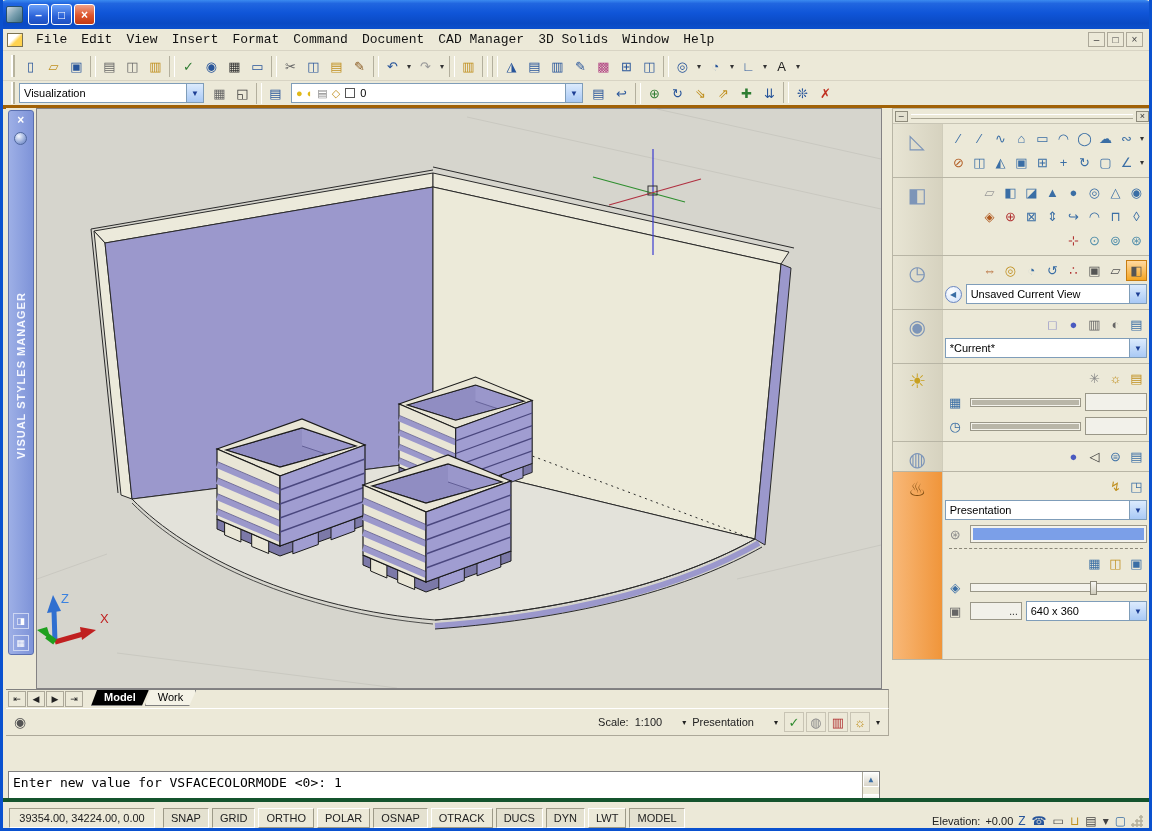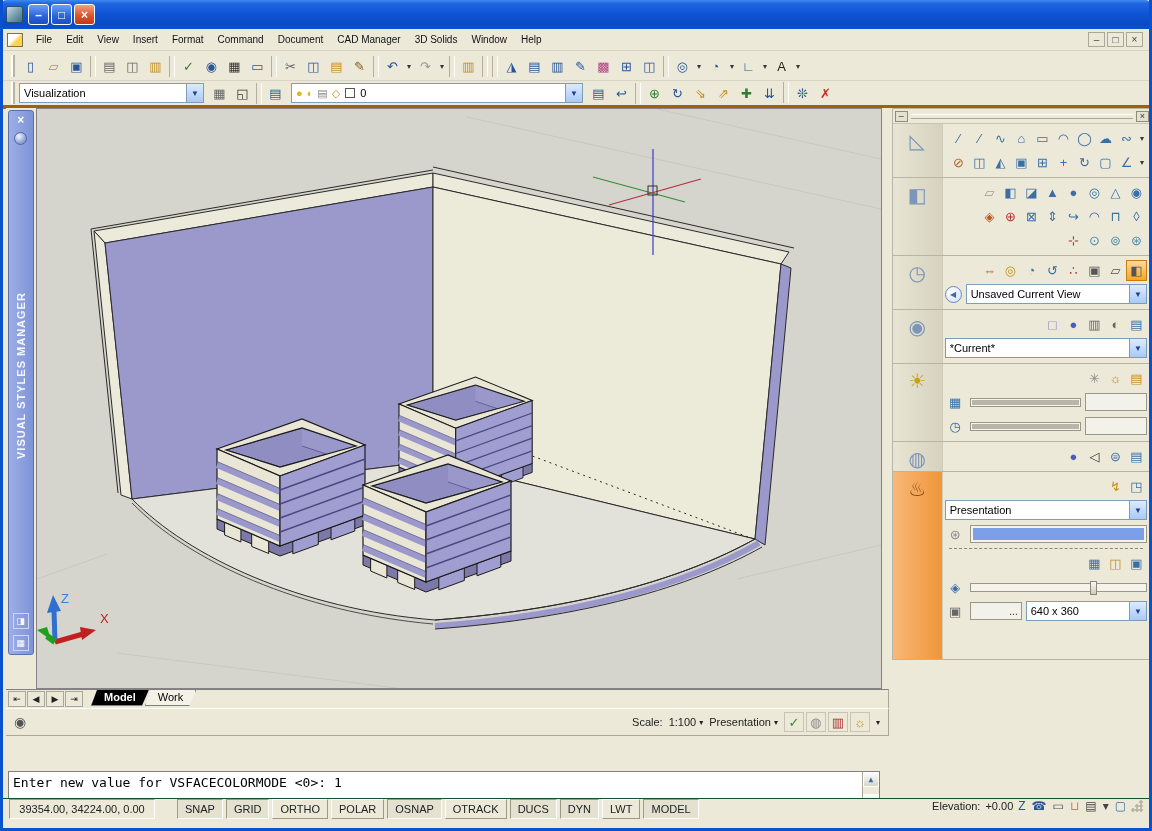--- a/index.html
+++ b/index.html
@@ -12,21 +12,21 @@
     border-radius:7px 7px 0 0;display:flex;align-items:center;padding:0 6px;color:#fff;}
   .app-ico{width:17px;height:17px;margin-right:5px;background:linear-gradient(135deg,#cfd8e0 0%,#7aa0b0 50%,#3f6f80 100%);border:1px solid #28506a;border-radius:2px;}
   .title-text{font-size:13px;font-weight:bold;text-shadow:1px 1px 1px #073a8c;flex:1;white-space:nowrap;overflow:hidden;}
   .winbtns{display:flex;gap:2px;}
   .wb{width:21px;height:21px;border:1px solid #fff;border-radius:3px;display:flex;align-items:center;justify-content:center;
       font-size:12px;font-weight:bold;color:#fff;background:linear-gradient(180deg,#6aa0f8,#2b62d8 60%,#1c4fc0);}
   .wb.close{background:linear-gradient(180deg,#f0a088,#dd552c 55%,#c23a14);}
   
   .menubar{position:absolute;top:29px;left:0;right:0;height:22px;background:#ece9d8;border-bottom:1px solid #d8d4c4;display:flex;align-items:center;padding:0 2px;}
   .doc-ico{width:16px;height:14px;margin:0 6px 0 2px;background:linear-gradient(135deg,#fff 40%,#ffd34e 60%);border:1px solid #7a7252;}
-  .mi{font-size:10px;color:#111;padding:3px 7px;cursor:default;}
+  .mi{font-size:13px;color:#111;padding:3px 7px;cursor:default;font-family:Liberation Mono, monospace;}
   .mdi{margin-left:auto;display:flex;gap:2px;padding-right:4px;}
   .mdib{width:17px;height:15px;border:1px solid #aca899;background:#ece9d8;color:#444;font-size:10px;display:flex;align-items:center;justify-content:center;}
   
   .tbrow{position:absolute;left:0;right:0;display:flex;align-items:center;background:#ece9d8;}
   .tb1{top:52px;height:29px;border-bottom:1px solid #d8d4c4;padding-left:8px;}
   .tb2{top:81px;height:28px;border-bottom:4px solid #a16207;padding-left:8px;}
   .grip{width:4px;height:22px;border-left:2px solid #fff;border-right:2px solid #b8b49e;margin:0 4px 0 0;}
   .tbb{width:23px;height:23px;display:flex;align-items:center;justify-content:center;font-size:13px;color:#28559a;}
   .tbb.sep{width:6px;color:transparent;height:21px;border-left:1px solid #b3af9d;border-right:1px solid #fff;margin:0 2px;}
   .tbb.fly{width:10px;font-size:8px;color:#333;}
@@ -77,34 +77,34 @@
   .dashline{border-bottom:1px dashed #8a8778;margin:2px 4px;}
   .mini-field{width:52px;height:18px;border:1px solid #9a9788;background:#f2f1ea;display:flex;align-items:center;justify-content:flex-end;padding:0 3px;font-size:10px;color:#333;}
   
   .tabrow{position:absolute;top:689px;left:3px;width:883px;height:19px;background:#ece9d8;border-top:1px solid #808080;display:flex;align-items:flex-start;border-right:1px solid #aca899;}
   .navb{width:18px;height:16px;border:1px solid #aca899;background:#ece9d8;font-size:9px;display:flex;align-items:center;justify-content:center;color:#222;margin-top:1px;}
   .tab{font-size:11px;padding:1px 12px 2px;border:1px solid #808080;border-top:none;margin-top:0;clip-path:polygon(6px 0,100% 0,calc(100% - 7px) 100%,0 100%);}
   .tab.active{background:#000;color:#fff;font-weight:bold;margin-left:8px;}
   .tab.idle{background:#f4f2e6;color:#000;margin-left:-4px;}
   .scalerow{position:absolute;top:708px;left:3px;width:883px;height:28px;background:#ece9d8;border-top:1px solid #fff;border-bottom:1px solid #aca899;border-right:1px solid #aca899;display:flex;align-items:center;padding:0 8px;font-size:11px;color:#222;}
   .sr-right{margin-left:auto;display:flex;align-items:center;gap:6px;}
-  .srbtn{display:flex;align-items:center;gap:3px;}
+  .srbtn{display:flex;align-items:center;gap:20px;}
   .sr-ico{width:20px;height:20px;border:1px solid #c8c4b4;display:flex;align-items:center;justify-content:center;font-size:13px;}
   .drop{font-size:8px;color:#222;}
   
   .cmd{position:absolute;top:736px;left:5px;width:872px;height:62px;border:1px solid #808080;background:#fff;font-family:"DejaVu Sans Mono",monospace;font-size:13px;color:#000;margin-top:35px;}
   .cmd-hist{position:relative;height:37px;border-bottom:1px solid #999;padding:3px 20px 0 4px;}
   .cmd-line{position:relative;height:22px;padding:3px 80px 0 4px;}
   .vscroll{position:absolute;top:0;right:0;width:17px;height:37px;border-left:1px solid #aca899;display:flex;flex-direction:column;justify-content:space-between;background:#ece9d8;}
   .sb{height:15px;display:flex;align-items:center;justify-content:center;font-size:8px;color:#3a6ea5;border:1px solid #fff;background:linear-gradient(180deg,#fdfdfb,#d8d4c8);}
   .hscroll{position:absolute;right:2px;top:3px;width:64px;height:16px;display:flex;background:#ece9d8;border:1px solid #aca899;}
   .hscroll .sb{width:18px;height:100%;}
   .hthumb{width:14px;background:linear-gradient(180deg,#fdfdfb,#cfcabc);border:1px solid #aca899;margin-left:2px;}
   
-  .status{position:absolute;bottom:0;left:0;right:0;height:30px;background:#ece9d8;border-top:1px solid #14532d;display:flex;align-items:flex-start;padding:0 6px;font-size:11px;gap:14px;}
+  .status{position:absolute;bottom:0;left:0;right:0;height:30px;background:#ece9d8;border-top:4px solid #14532d;display:flex;align-items:flex-end;padding:0 6px;font-size:11px;}
   .coords{width:146px;height:20px;border:1px solid;border-color:#9d9a88 #fff #fff #9d9a88;display:flex;align-items:center;justify-content:center;color:#222;margin-right:8px;}
   .tg{height:20px;padding:0 7px;margin-right:3px;display:flex;align-items:center;border:1px solid;border-color:#fff #9d9a88 #9d9a88 #fff;color:#222;}
   .tg.pressed{border-color:#9d9a88 #fff #fff #9d9a88;background:#e4e1d0;}
   .st-right{margin-left:auto;display:flex;align-items:center;gap:5px;}
   .sti{font-size:12px;color:#444;}
   .elev{color:#222;}
   .gripdots{width:12px;height:12px;background:
      radial-gradient(circle at 2px 10px,#b8b4a0 1.5px,transparent 2px),
      radial-gradient(circle at 6px 6px,#b8b4a0 1.5px,transparent 2px),
      radial-gradient(circle at 10px 2px,#b8b4a0 1.5px,transparent 2px),

